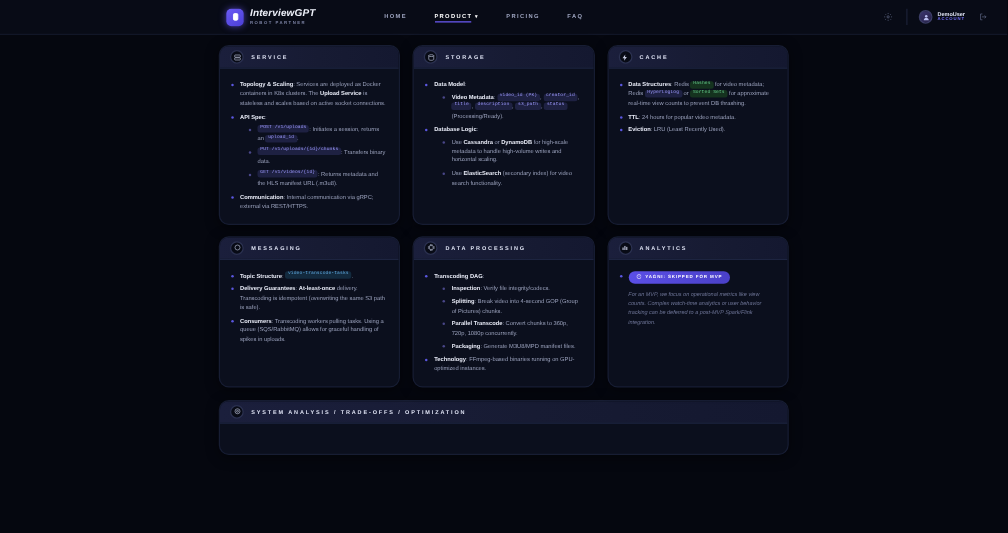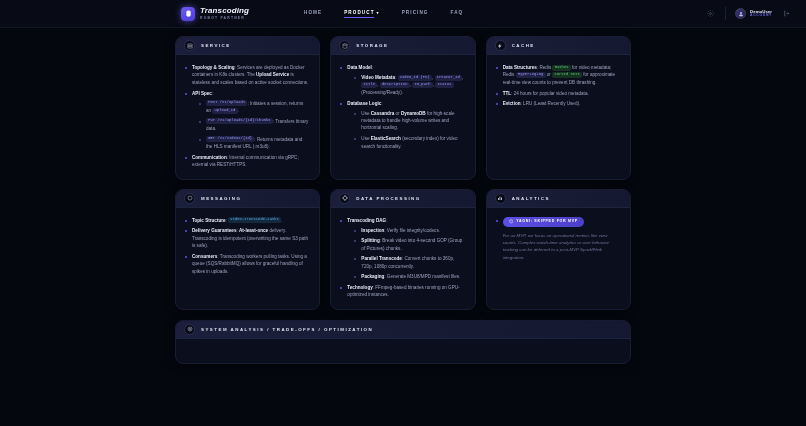--- a/index.html
+++ b/index.html
@@ -164,21 +164,21 @@
 
 <div class="topbar">
 
   <div class="brand">
     <div class="brand-logo">
       <svg viewBox="0 0 24 24" fill="none" stroke="#ffffff" stroke-width="2.5">
         <rect x="6" y="3" width="12" height="18" rx="3" fill="#ffffff"></rect>
       </svg>
     </div>
     <div class="brand-txt">
-      <div class="brand-name">Transcoding</div>
+      <div class="brand-name">InterviewGPT</div>
       <div class="brand-sub">ROBOT PARTNER</div>
     </div>
   </div>
 
   <nav class="nav">
     <div class="nav-item">HOME</div>
     <div class="nav-item active">
       <span>PRODUCT</span><span class="caret">▾</span>
     </div>
     <div class="nav-item">PRICING</div>

